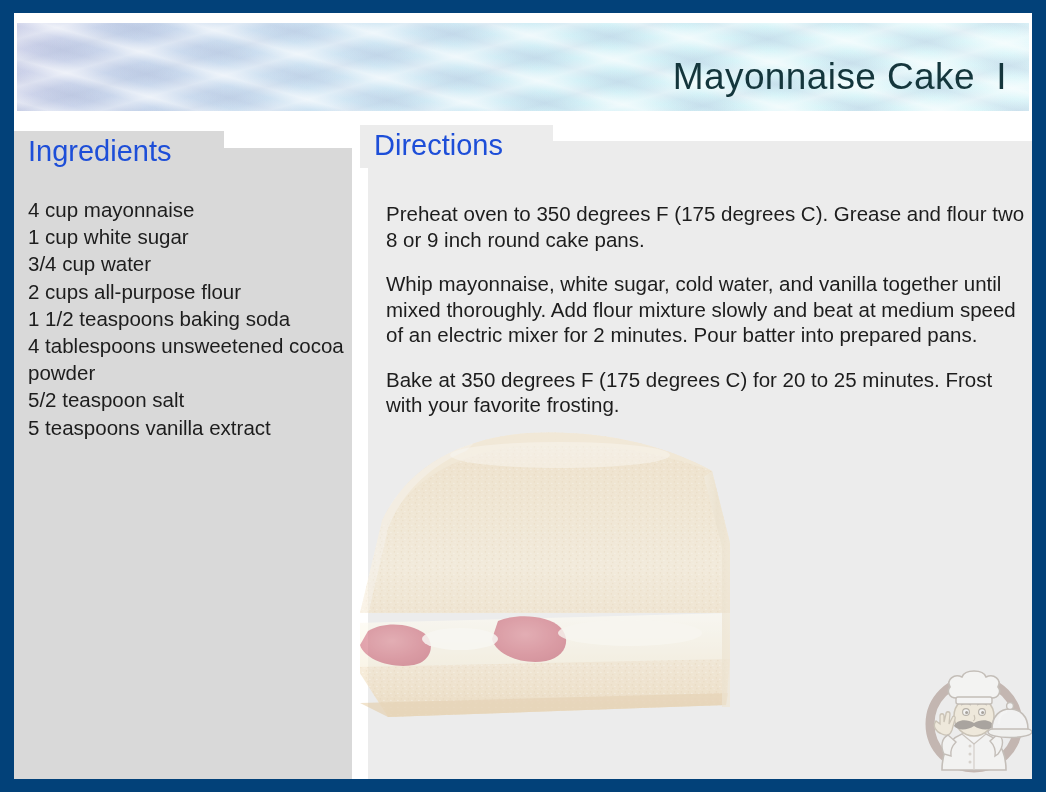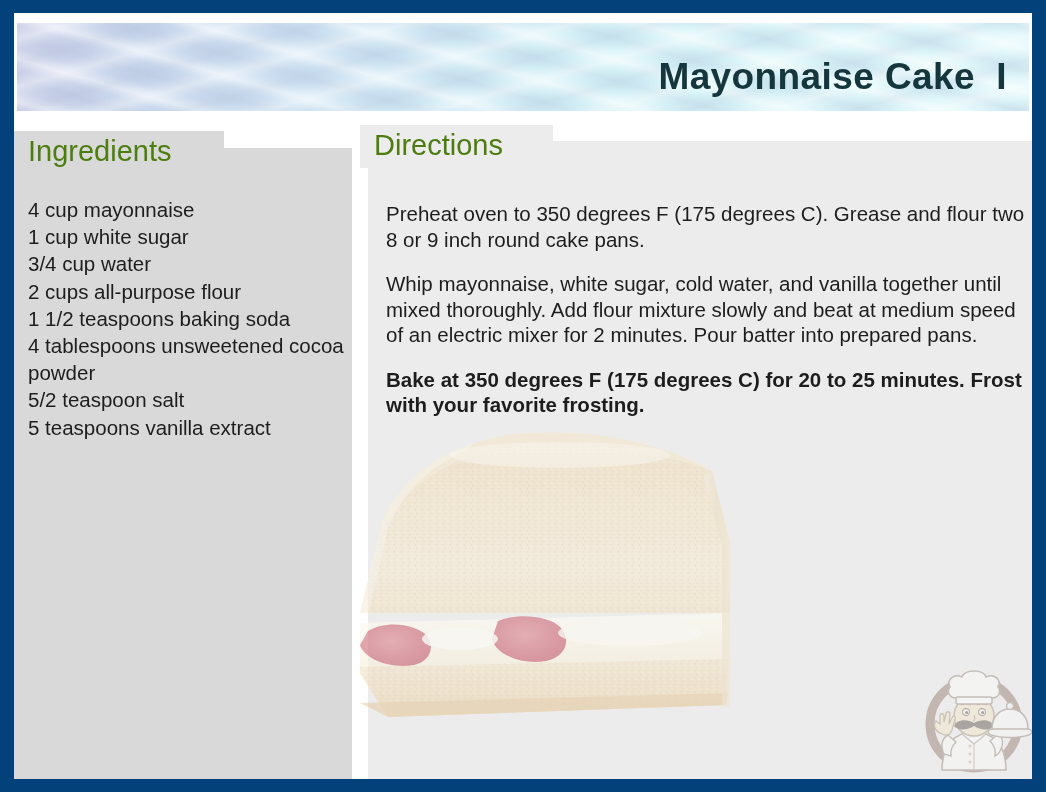--- a/index.html
+++ b/index.html
@@ -50,21 +50,20 @@
     height: 88px;
     overflow: hidden;
     background:
       linear-gradient(100deg,
         #cfd3ea 0%,
         #c9d6ec 10%,
         #cfe4f3 30%,
         #d4f1f7 55%,
         #d8f4f8 75%,
         #dff7fa 100%);
-    font-weight: bold;
   }
   
   .banner .weave-a,
   .banner .weave-b {
     position: absolute;
     left: -20%;
     top: -60%;
     width: 140%;
     height: 240%;
   }
@@ -113,21 +112,21 @@
     width: 672px;
     height: 645px;
     background: #ececec;
   }
 
   
   .tab {
     position: absolute;
     white-space: nowrap;
     font-size: 29px;
-    color: #4d7c0f;
+    color: #1d4ed8;
     padding: 4px 14px 6px 14px;
   }
   .tab-ingredients {
     left: 0px;
     top: 118px;
     background: #d9d9d9;
     width: 182px;
   }
   .tab-directions {
     left: 346px;
@@ -153,21 +152,21 @@
     left: 18px;
     top: 60px;
     width: 640px;
     font-size: 20.5px;
     line-height: 25.5px;
     color: #1d1d1d;
   }
   .directions-body p {
     margin: 0 0 19px 0;
   }
-  .directions-body p:last-child { margin-bottom: 12px; font-weight: bold; }
+  .directions-body p:last-child { margin-bottom: 12px; }
 
   
   .cake-wrap {
     position: absolute;
     left: 246px;
     top: 404px;
     width: 496px;
     height: 312px;
     opacity: 0.62;
     pointer-events: none;

